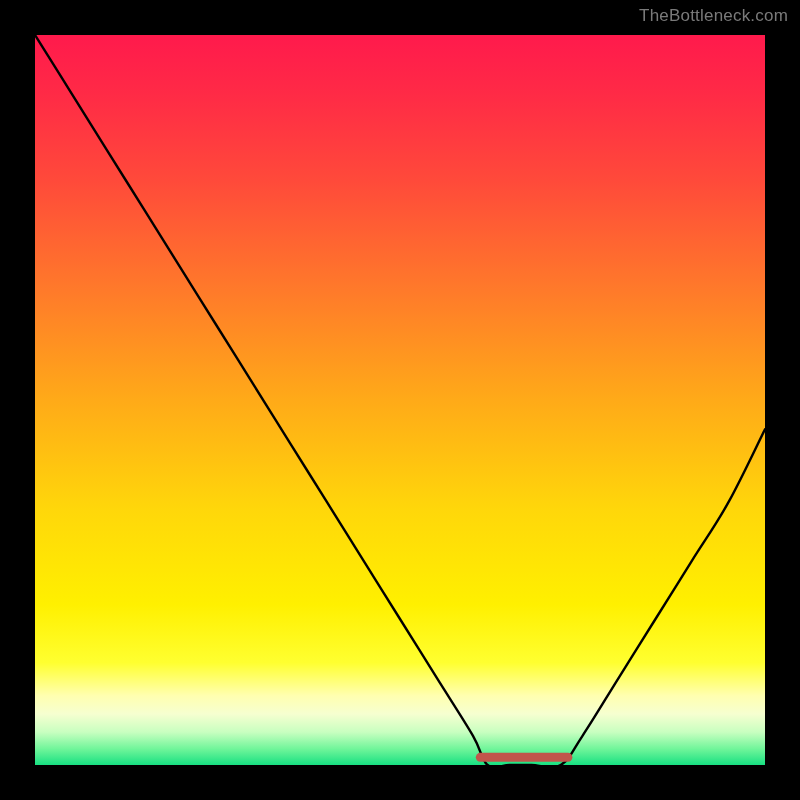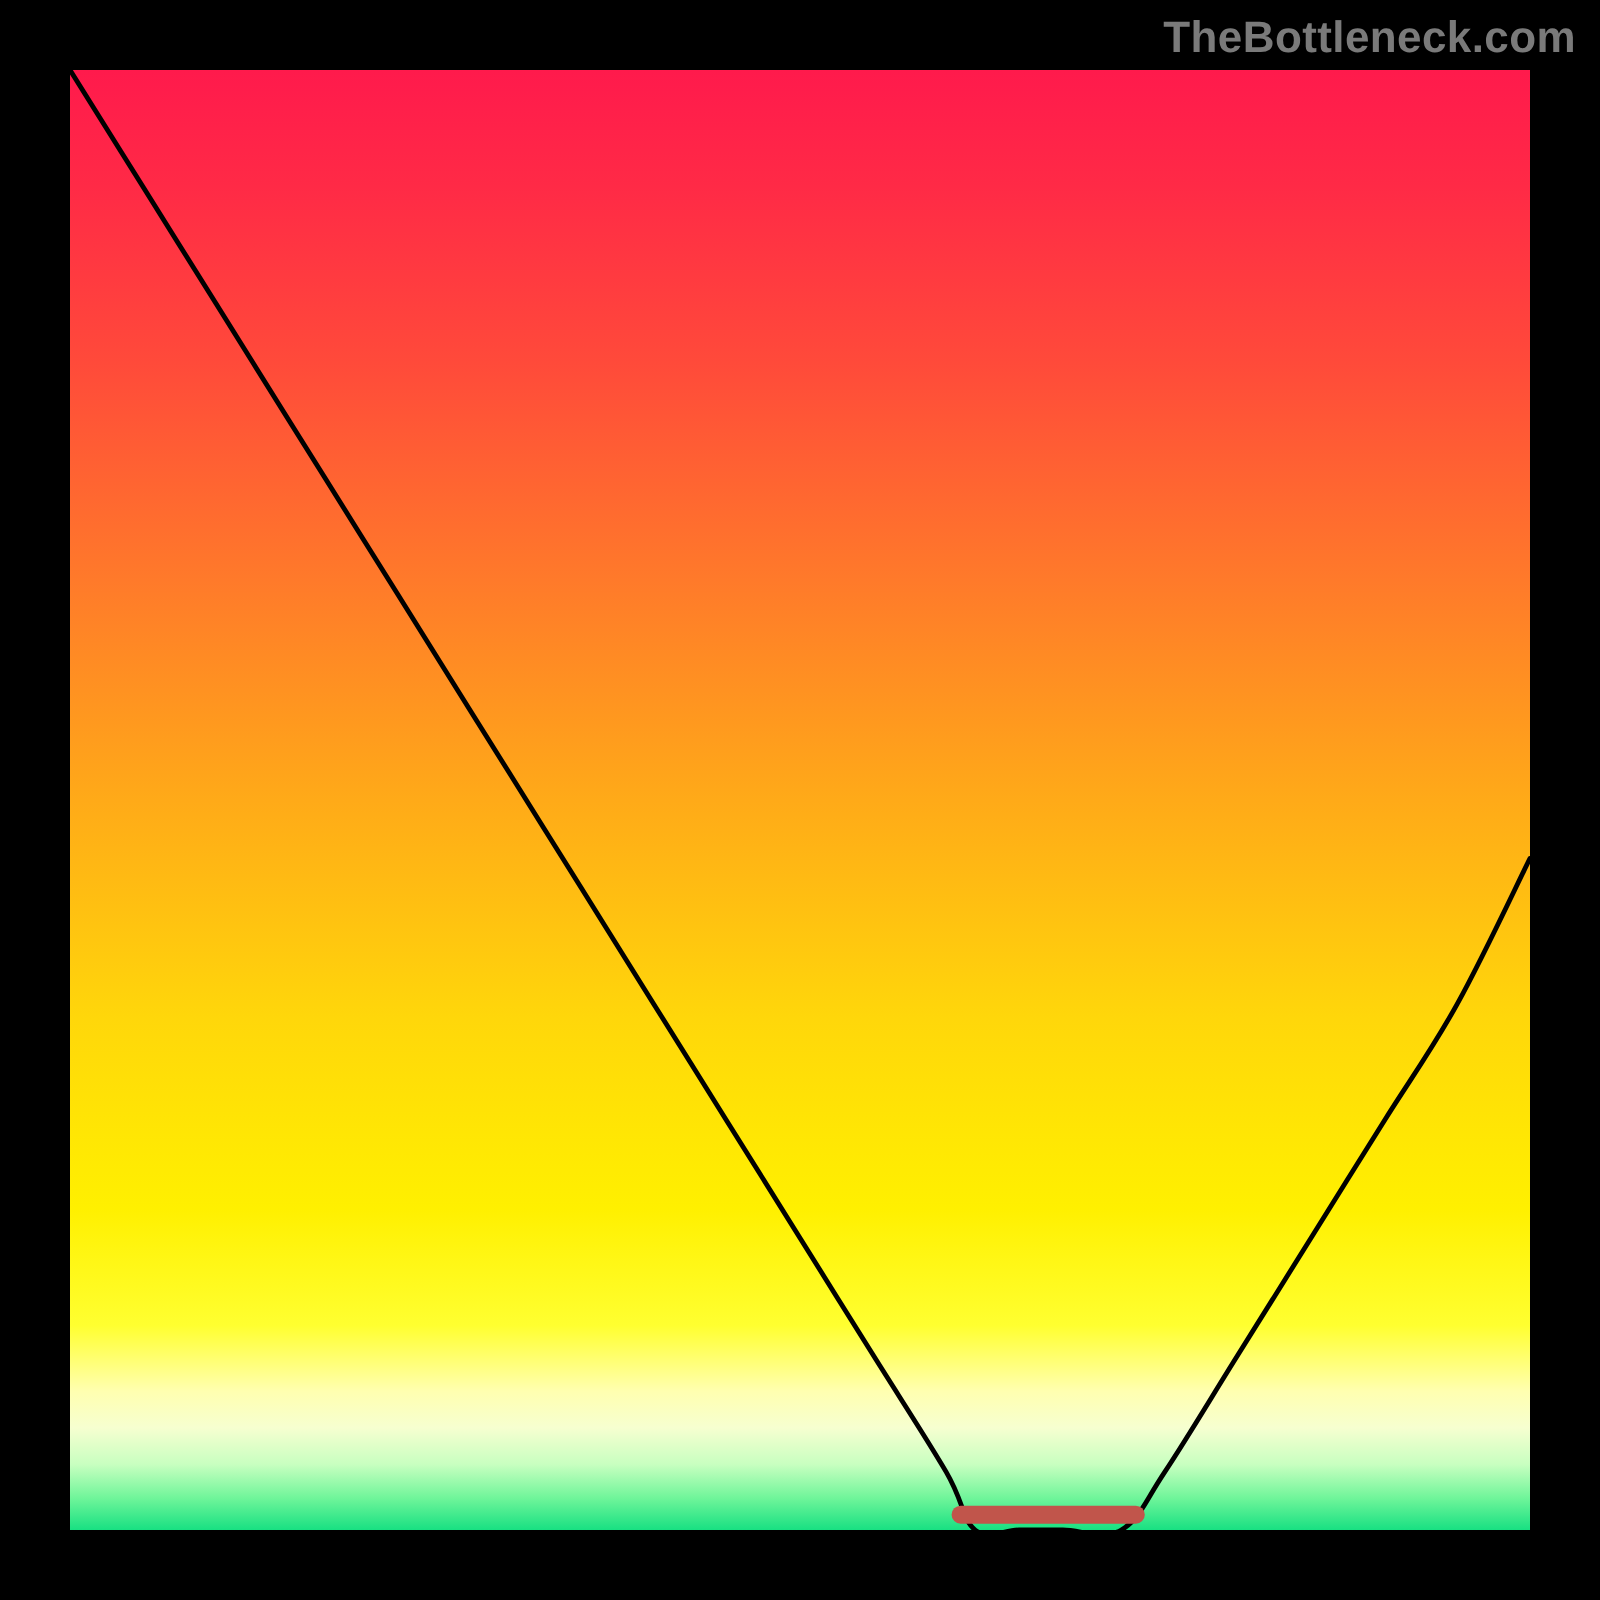--- a/index.html
+++ b/index.html
@@ -23,22 +23,22 @@
     top: 35px;
     width: 730px;
     height: 730px;
     overflow: hidden;
   }
   .attribution {
     position: absolute;
     top: 6px;
     right: 12px;
     color: #7a7a7a;
-    font-size: 22px;
-    font-weight: 700;
+    font-size: 17px;
+    font-weight: 400;
     letter-spacing: 0.2px;
     font-family: Arial, Helvetica, sans-serif;
   }
   svg {
     display: block;
   }
 </style>
 </head>
 <body>
 

